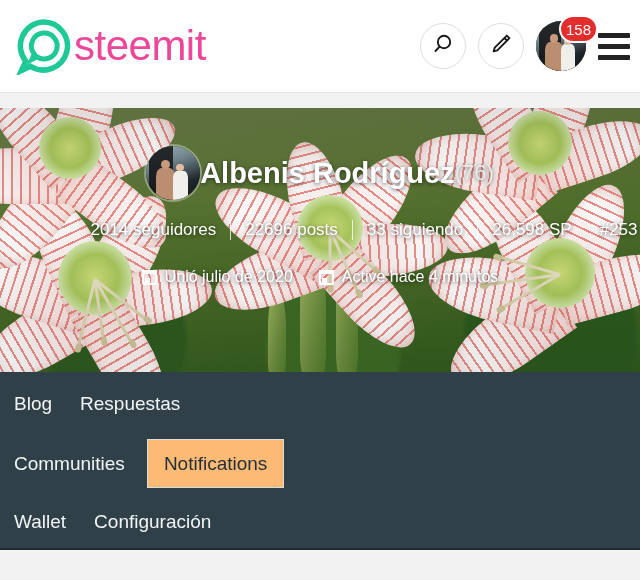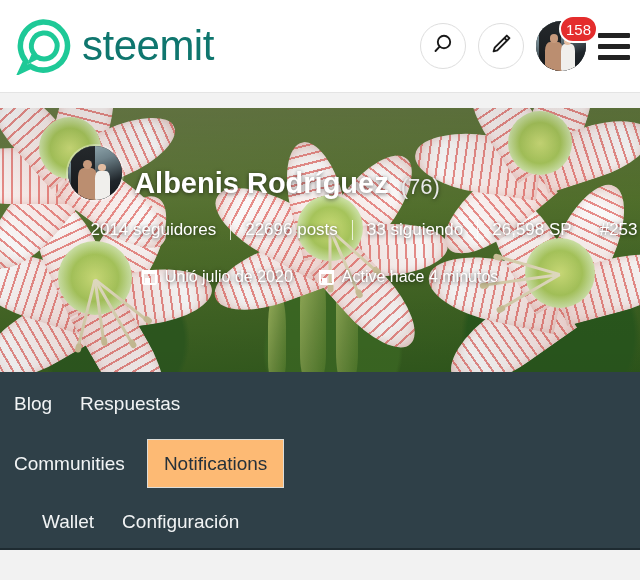--- a/index.html
+++ b/index.html
@@ -19,21 +19,21 @@
   }
   .header-gap {
     position: absolute; left: 0; top: 92px; width: 640px; height: 16px;
     background: #f2f2f2;
     border-top: 1px solid #e4e4e4;
   }
   .brand { display: flex; align-items: center; margin-left: 14px; }
   .logo-mark { width: 58px; height: 58px; position: relative; }
   .logo-mark svg { display: block; }
   .wordmark {
-    font-size: 42px; color: #0f766e; margin-left: 10px;
+    font-size: 42px; color: #ec4899; margin-left: 2px;
     letter-spacing: -0.5px; line-height: 1;
   }
 
   .header-actions {
     position: absolute; right: 6px; top: 0; height: 92px;
     display: flex; align-items: center; gap: 12px;
   }
   .circle-btn {
     width: 46px; height: 46px; border-radius: 50%;
     border: 1px solid #dedede; background: #fff;
@@ -105,22 +105,22 @@
   .stamen::after { content:''; position:absolute; right:-5px; top:-2px;
     width:9px; height:6px; border-radius:3px; background:#cfc49a; }
   .stem { position:absolute; border-radius:40% 40% 20% 20%;
     background: linear-gradient(100deg,#9cb45e,#6f9040 55%,#4e7a2a); }
   .cover-dark { position:absolute; inset:0;
     background: linear-gradient(180deg, rgba(0,0,0,0.10) 0%, rgba(0,0,0,0.02) 35%, rgba(0,0,0,0.08) 100%); }
 
   
   .profile { position: absolute; left: 0; top: 0; width: 640px; height: 264px; }
   .name-row {
-    position: absolute; left: 0; top: 38px; width: 508px;
-    display: flex; align-items: flex-end; justify-content: center; gap: 12px;
+    position: absolute; left: 0; top: 38px; width: 640px;
+    display: flex; align-items: center; justify-content: center; gap: 0;
   }
   .profile-avatar {
     width: 54px; height: 54px; border-radius: 50%; overflow: hidden;
     position: relative; background: #1c1f22; flex: none;
     box-shadow: 0 0 0 2px rgba(255,255,255,0.35);
   }
   .profile-name {
     font-size: 29px; color: #ffffff; font-weight: bold;
     text-shadow: 0 1px 4px rgba(0,0,0,0.55);
   }
@@ -160,21 +160,21 @@
     font-size: 19px; color: #f2f4f5; padding: 0 14px; line-height: 1;
     white-space: nowrap;
   }
   .nav-item:first-child { padding-left: 0; }
   .nav-item.active {
     background: #fdba74; color: #25313a;
     padding: 14px 16px; border: 1px solid #dcdcd8;
     margin-left: 8px;
   }
   .nav-row.r2 { height: 58px; }
-  .nav-row.r3 { height: 58px; margin-left: 28px; }
+  .nav-row.r3 { height: 58px; }
   .footer-strip {
     position: absolute; left: 0; top: 550px; width: 640px; height: 30px;
     background: #f2f2f2;
   }
 </style>
 </head>
 <body>
 
 <div class="page">
 

